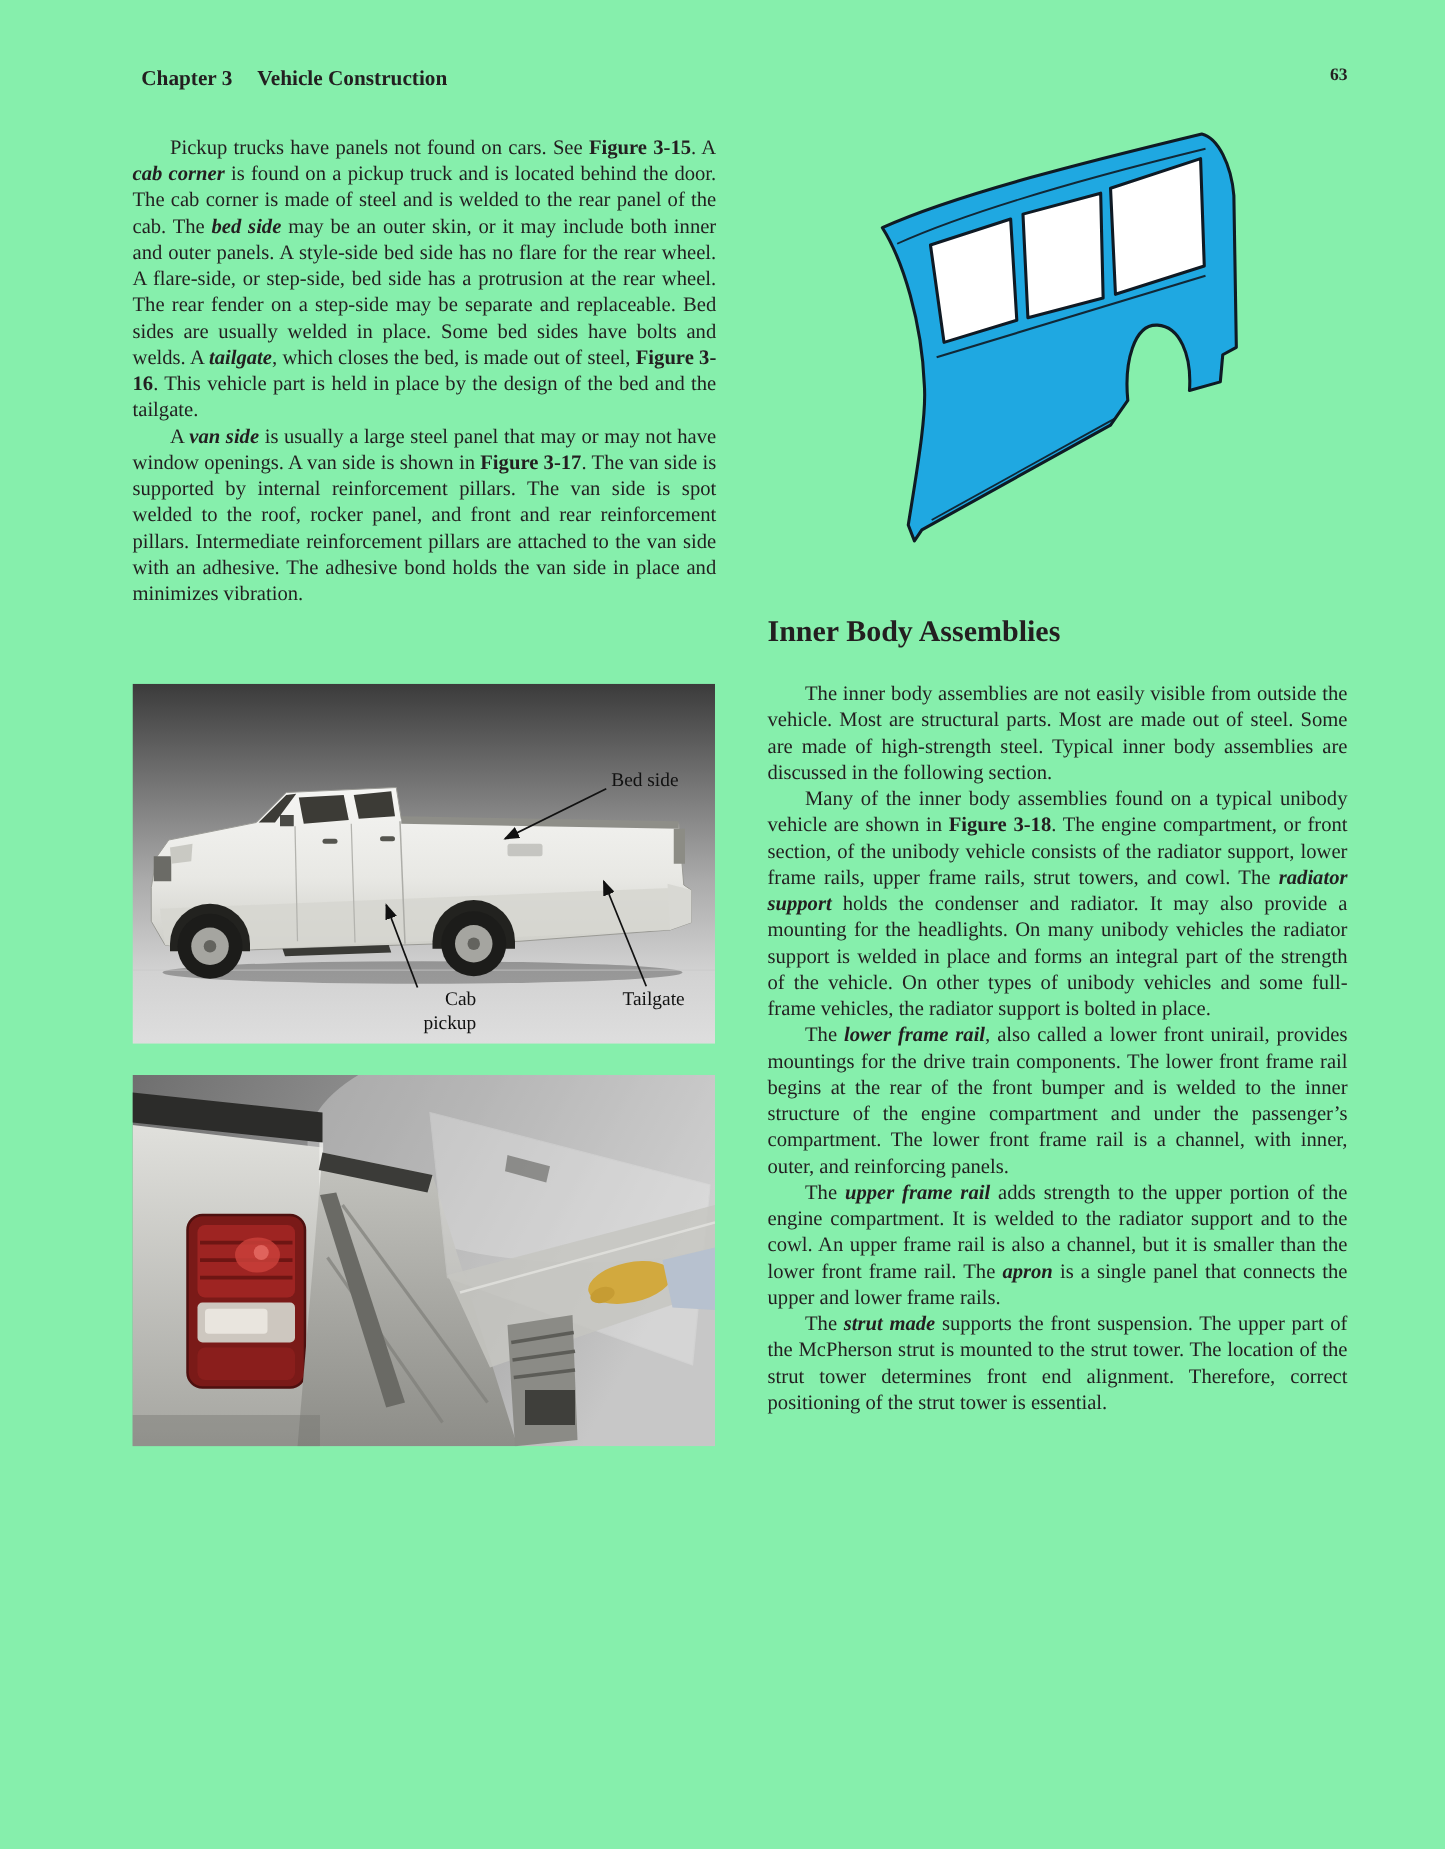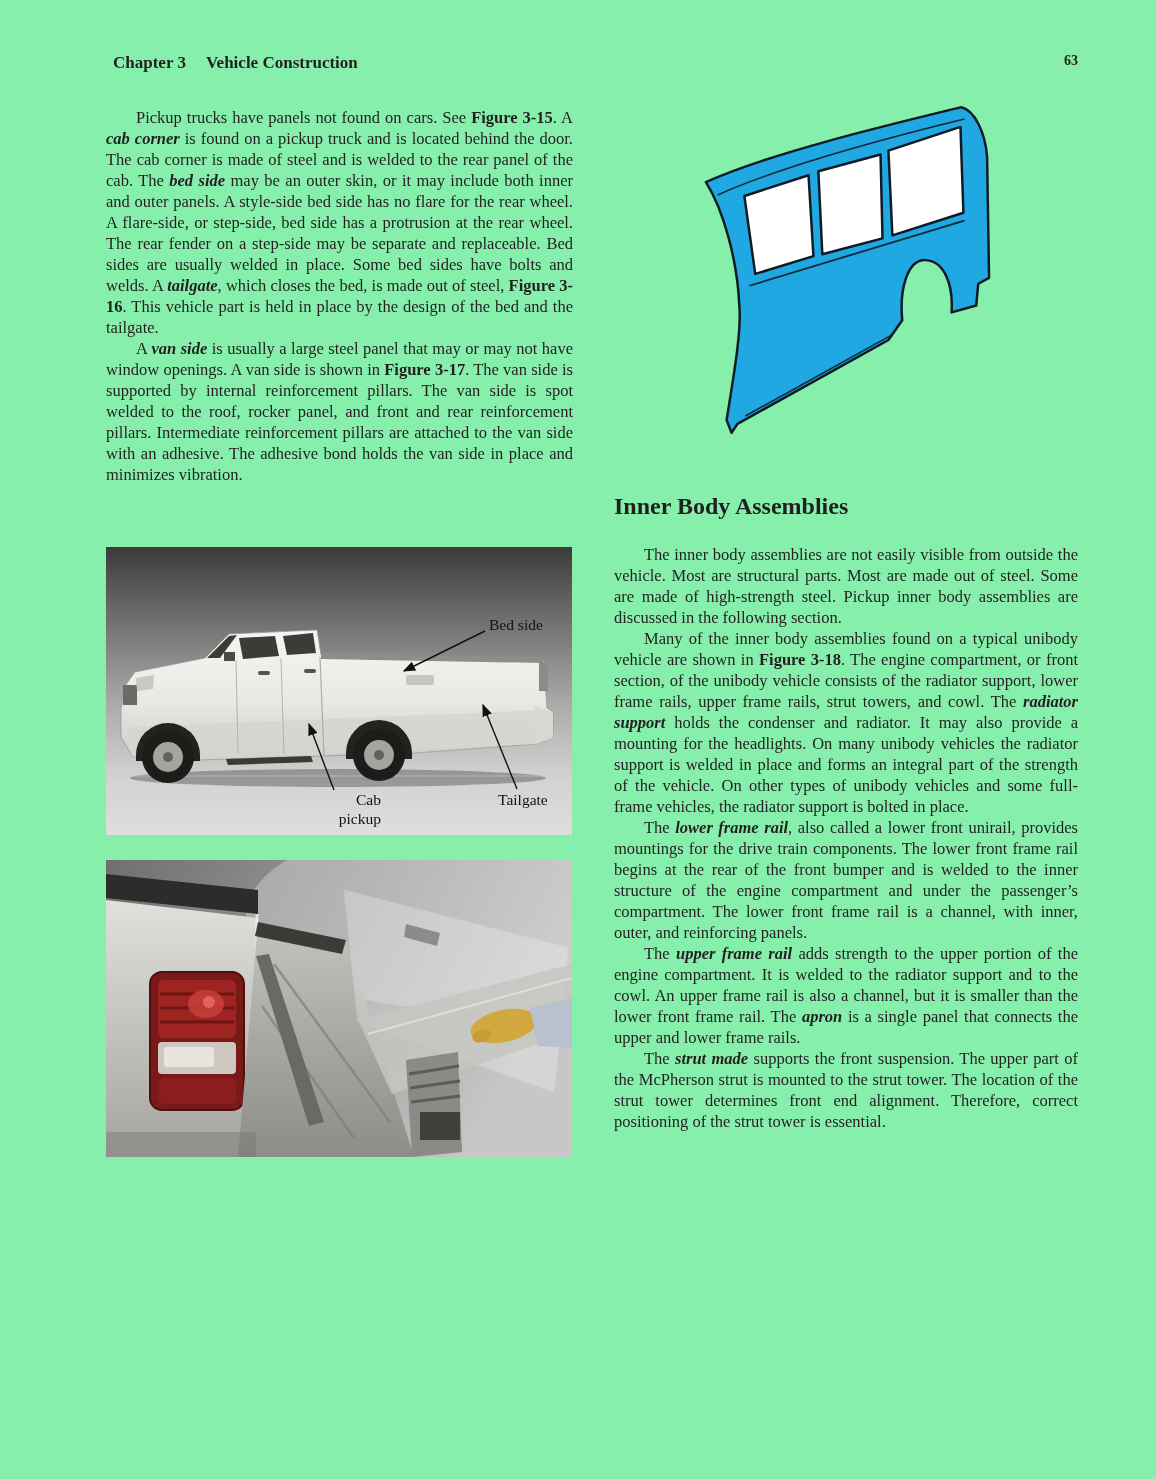--- a/index.html
+++ b/index.html
@@ -204,20 +204,20 @@
         <path d="M 196 238 L 48 320" fill="none" stroke="#0F1A24" stroke-width="1.5" opacity="0.9"></path>
         <path d="M 47 97 L 112 76 L 117 158 L 58 176 Z" fill="#ffffff" stroke="#0F1A24" stroke-width="2.5" stroke-linejoin="round"></path>
         <path d="M 122 72 L 185 55 L 187 140 L 126 156 Z" fill="#ffffff" stroke="#0F1A24" stroke-width="2.5" stroke-linejoin="round"></path>
         <path d="M 193 51 L 266 27 L 269 114 L 197 137 Z" fill="#ffffff" stroke="#0F1A24" stroke-width="2.5" stroke-linejoin="round"></path>
       </svg>
     </div>
 
 
     <h2 class="section-heading">Inner Body Assemblies</h2>
 
-    <p class="body-text"><span>The inner body assemblies are not easily visible from outside the vehicle. Most are structural parts. Most are made out of steel. Some are made of high-strength steel. Pickup inner body assemblies are discussed in the following section.</span></p>
+    <p class="body-text"><span>The inner body assemblies are not easily visible from outside the vehicle. Most are structural parts. Most are made out of steel. Some are made of high-strength steel. Typical inner body assemblies are discussed in the following section.</span></p>
     <p class="body-text"><span>Many of the inner body assemblies found on a typical unibody vehicle are shown in </span><span class="seg-b">Figure 3-18</span><span>. The engine compartment, or front section, of the unibody vehicle consists of the radiator support, lower frame rails, upper frame rails, strut towers, and cowl. The </span><span class="seg-bi">radiator support</span><span> holds the condenser and radiator. It may also provide a mounting for the headlights. On many unibody vehicles the radiator support is welded in place and forms an integral part of the strength of the vehicle. On other types of unibody vehicles and some full-frame vehicles, the radiator support is bolted in place.</span></p>
     <p class="body-text"><span>The </span><span class="seg-bi">lower frame rail</span><span>, also called a lower front unirail, provides mountings for the drive train components. The lower front frame rail begins at the rear of the front bumper and is welded to the inner structure of the engine compartment and under the passenger’s compartment. The lower front frame rail is a channel, with inner, outer, and reinforcing panels.</span></p>
     <p class="body-text"><span>The </span><span class="seg-bi">upper frame rail</span><span> adds strength to the upper portion of the engine compartment. It is welded to the radiator support and to the cowl. An upper frame rail is also a channel, but it is smaller than the lower front frame rail. The </span><span class="seg-bi">apron</span><span> is a single panel that connects the upper and lower frame rails.</span></p>
     <p class="body-text"><span>The </span><span class="seg-bi">strut made</span><span> supports the front suspension. The upper part of the McPherson strut is mounted to the strut tower. The location of the strut tower determines front end alignment. Therefore, correct positioning of the strut tower is essential.</span></p>
   </div>
 
 </div>
 
 </body></html>

